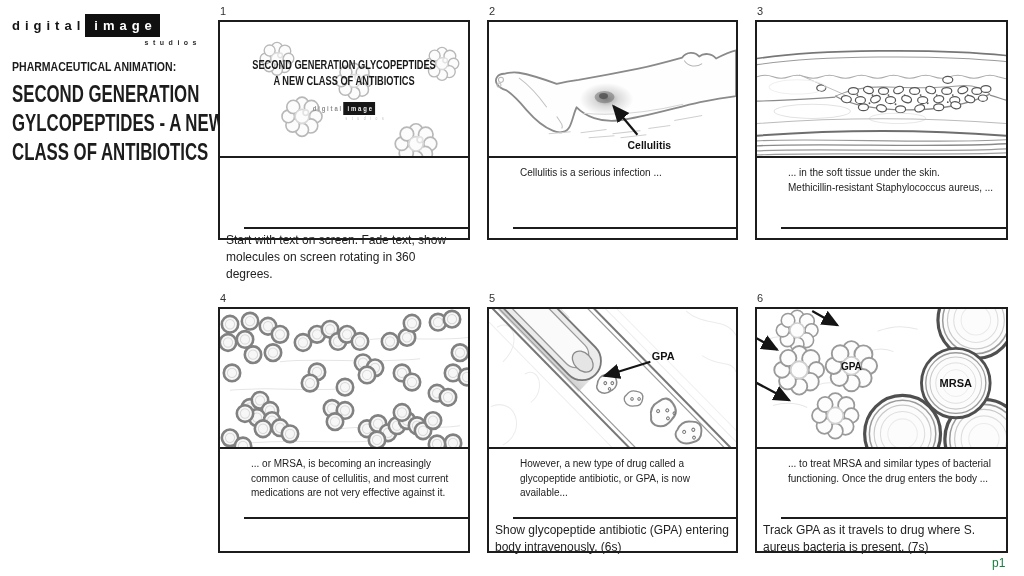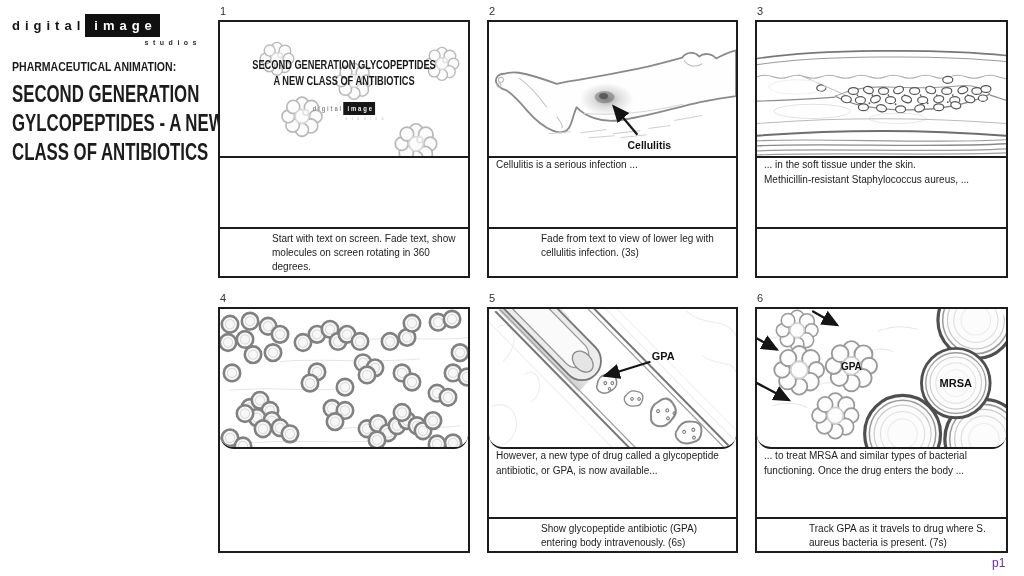--- a/index.html
+++ b/index.html
@@ -13,40 +13,40 @@
   .brand-logo{display:flex;align-items:center;}
   .bl-digital{font-size:13px;font-weight:600;letter-spacing:5px;color:#141414;}
   .bl-image{background:#101010;color:#ffffff;font-size:13px;font-weight:600;letter-spacing:5px;padding:4px 3px 4px 9px;}
   .bl-studios{width:189px;text-align:right;font-size:7px;font-weight:600;letter-spacing:4.5px;color:#2b2b2b;margin-top:2px;}
   .brand-kicker{margin-top:13px;font-weight:700;font-size:13.5px;white-space:nowrap;transform:scaleX(.78);transform-origin:left center;}
   .brand-title{margin-top:5px;font-weight:700;font-size:24px;line-height:29px;white-space:nowrap;transform:scaleX(.7);transform-origin:left top;}
   
   .panel{position:absolute;}
   .panel-num{font-size:11px;color:#333;height:14px;line-height:14px;padding-left:2px;margin-bottom:2px;}
   .frame{border:2px solid #1c1c1c;background:#fff;box-sizing:border-box;}
-  .row1 .frame{height:258px;}
+  .row1 .frame{height:220px;}
   .row2 .frame{height:246px;}
   .art{position:relative;border-bottom:2px solid #1c1c1c;overflow:hidden;background:#fff;}
   .row1 .art{height:134px;}
-  .row2 .art{height:138px;border-radius:14px;}
+  .row2 .art{height:138px;}
   .art svg{display:block;width:100%;height:100%;}
-  .caption{border-bottom:2px solid #1c1c1c;box-sizing:border-box;font-size:10px;line-height:1.45;padding:0 7px;white-space:pre-line;color:#222;}
+  .caption{border-bottom:2px solid #1c1c1c;box-sizing:border-box;font-size:10px;line-height:1.45;padding:8px 7px;white-space:pre-line;color:#222;margin-left:24px;}
   .row1 .caption{height:71px;}
   .row2 .caption{height:70px;}
-  .direction{font-size:10px;line-height:1.4;padding:3px 6px;color:#222;margin-left:46px;}
+  .direction{font-size:12px;line-height:1.4;padding:3px 6px;color:#222;}
   
   .art1-clouds{position:absolute;inset:0;}
   .art1-text{position:absolute;inset:0;transform:scaleX(.74);}
   .art1-line{text-align:center;font-weight:700;font-size:12.5px;line-height:16px;color:#191919;}
   .art1-line.first{margin-top:35px;}
   .art1-logo{margin-top:13px;display:flex;justify-content:center;align-items:center;}
   .a1-digital{font-size:8px;font-weight:600;letter-spacing:2.5px;color:#8d8d8d;}
   .a1-image{background:#161616;color:#f2f2f2;font-size:8px;font-weight:600;letter-spacing:2.5px;padding:2px 2px 2px 6px;}
   .a1-studios{text-align:center;padding-left:58px;font-size:4.5px;letter-spacing:2.5px;color:#bdbdbd;margin-top:1px;}
-  .page-label{position:absolute;left:992px;top:556px;font-size:12px;color:#6d28d9;}
+  .page-label{position:absolute;left:992px;top:556px;font-size:12px;color:#15803d;}
 </style>
 </head>
 <body>
 
 <div class="brand">
   <div class="brand-logo">
     <span class="bl-digital">digital</span>
     <span class="bl-image">image</span>
   </div>
   <div class="bl-studios">studios</div>
@@ -130,21 +130,20 @@
           <path d="M100,114 L126,112"></path>
             <path d="M132,114 L158,111"></path>
             <path d="M160,105 L182,102"></path>
             <path d="M186,97 L214,92"></path>
         </g>
         <line x1="149" y1="111" x2="125" y2="83" stroke="#141414" stroke-width="2.2" marker-end="url(#p2m)"></line>
         <text x="161" y="125" text-anchor="middle" font-size="10.5" font-weight="bold" fill="#111">Cellulitis</text>
       </svg>
     </div>
     <div class="caption">Cellulitis is a serious infection ...</div>
-    <div class="direction">Fade from text to view of lower leg with cellulitis infection. (3s)</div>
   </div>
 </div>
 
 <div class="panel row1" style="left:755px;top:4px;width:253px;">
   <div class="panel-num">3</div>
   <div class="frame">
     <div class="art">
       <svg viewBox="0 0 248 132" preserveAspectRatio="none">
         <path d="M0,36 C60,27 180,26 248,33" fill="none" stroke="#777" stroke-width="1.6"></path>
         <path d="M0,42 C60,33 180,32 248,39" fill="none" stroke="#9a9a9a" stroke-width="1"></path>
@@ -288,20 +287,21 @@
             <use href="#cc4" x="182" y="102"></use>
           <use href="#cc4" x="203" y="120"></use>
             <use href="#cc4" x="213" y="110"></use>
             <use href="#cc4" x="217" y="83"></use>
             <use href="#cc4" x="228" y="87"></use>
           <use href="#cc4" x="233" y="132"></use>
             <use href="#cc4" x="217" y="133"></use>
         </g>
       </svg>
     </div>
+    <div class="caption">... or MRSA, is becoming an increasingly common cause of cellulitis, and most current medications are not very effective against it.</div>
   </div>
 </div>
 
 <div class="panel row2" style="left:487px;top:291px;width:251px;">
   <div class="panel-num">5</div>
   <div class="frame">
     <div class="art">
       <svg viewBox="0 0 248 136" preserveAspectRatio="none">
         <defs>
           <linearGradient id="p5g" x1="0" y1="0" x2="1" y2="0">

